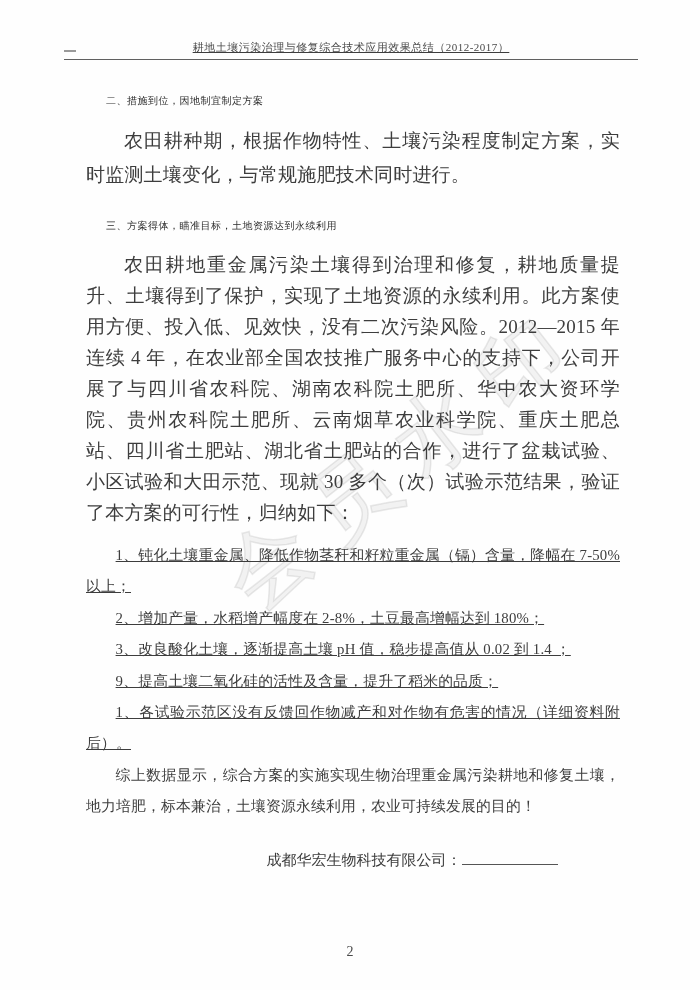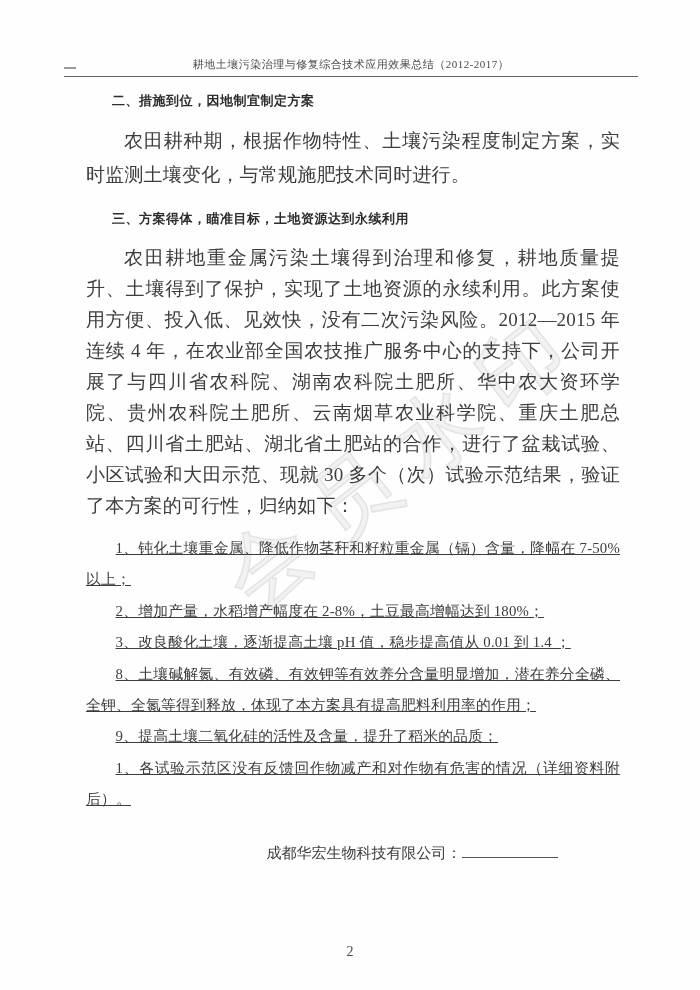--- a/index.html
+++ b/index.html
@@ -2,34 +2,34 @@
 <html><head>
 <meta charset="utf-8">
 <style>
   html,body { margin:0; padding:0; background:#ffffff; }
   .page {
     position:relative; width:700px; height:990px; background:#fefefe;
     font-family:"Liberation Serif","DejaVu Serif",serif;
     color:#3d3d3d; overflow:hidden;
   }
   
-  .doc-header { position:absolute; top:57px; left:64px; right:62px; }
+  .doc-header { position:absolute; top:40px; left:64px; right:62px;text-decoration:underline; }
   .doc-header-title {
     text-align:center; font-size:11px; letter-spacing:0.5px;
     color:#4a4a4a; padding-bottom:4px;
   }
   .doc-header-rule { border:none; border-top:1.4px solid #606060; margin:0; }
   .scan-speck { position:absolute; left:0px; top:10px; width:12px; height:2px; background:#9a9a9a; }
   
   .content { position:absolute; left:86px; right:80px; top:88px; text-align:justify; }
   .sec-heading {
-    font-size:13px; font-weight:bold; color:#2d2d2d;
+    font-size:10px; font-weight:normal; color:#2d2d2d;
     margin:0 0 10px 0; line-height:26px; text-indent:2em; letter-spacing:0.5px;
   }
-  .sec-heading.second { margin-top:14px; }
+  .sec-heading.second { margin-top:21px; }
   .body-para {
     font-size:19px; margin:0 0 7px 0; line-height:34px;
     text-indent:2em; letter-spacing:0.2px;
   }
   .body-para.long { line-height:31px; margin-bottom:12px; }
   .results-list { margin:0; }
   .list-item {
     font-size:14.8px; margin:0; line-height:31.4px;
     text-indent:2em; letter-spacing:0.2px;text-decoration:underline;
   }
@@ -70,26 +70,26 @@
 
     <h2 class="sec-heading">二、措施到位，因地制宜制定方案</h2>
     <p class="body-para">农田耕种期，根据作物特性、土壤污染程度制定方案，实时监测土壤变化，与常规施肥技术同时进行。</p>
 
     <h2 class="sec-heading second">三、方案得体，瞄准目标，土地资源达到永续利用</h2>
     <p class="body-para long">农田耕地重金属污染土壤得到治理和修复，耕地质量提升、土壤得到了保护，实现了土地资源的永续利用。此方案使用方便、投入低、见效快，没有二次污染风险。2012—2015 年连续 4 年，在农业部全国农技推广服务中心的支持下，公司开展了与四川省农科院、湖南农科院土肥所、华中农大资环学院、贵州农科院土肥所、云南烟草农业科学院、重庆土肥总站、四川省土肥站、湖北省土肥站的合作，进行了盆栽试验、小区试验和大田示范、现就 30 多个（次）试验示范结果，验证了本方案的可行性，归纳如下：</p>
 
     <div class="results-list">
       <p class="list-item">1、钝化土壤重金属、降低作物茎秆和籽粒重金属（镉）含量，降幅在 7-50%以上；</p>
       <p class="list-item">2、增加产量，水稻增产幅度在 2-8%，土豆最高增幅达到 180%；</p>
-      <p class="list-item">3、改良酸化土壤，逐渐提高土壤 pH 值，稳步提高值从 0.01 到 1.4 ；</p>
-      <p class="list-item">8、土壤碱解氮、有效磷、有效钾等有效养分含量明显增加，潜在养分全磷、全钾、全氮等得到释放，体现了本方案具有提高肥料利用率的作用；</p>
+      <p class="list-item">3、改良酸化土壤，逐渐提高土壤 pH 值，稳步提高值从 0.02 到 1.4 ；</p>
       <p class="list-item">9、提高土壤二氧化硅的活性及含量，提升了稻米的品质；</p>
       <p class="list-item">1、各试验示范区没有反馈回作物减产和对作物有危害的情况（详细资料附后）。</p>
     </div>
 
+    <p class="closing-para">综上数据显示，综合方案的实施实现生物治理重金属污染耕地和修复土壤，地力培肥，标本兼治，土壤资源永续利用，农业可持续发展的目的！</p>
 
     <div class="signature-row">
       <span>成都华宏生物科技有限公司：</span><span class="signature-blank"></span>
     </div>
 
   </div>
 
   <div class="page-number">2</div>
 
 </div>

